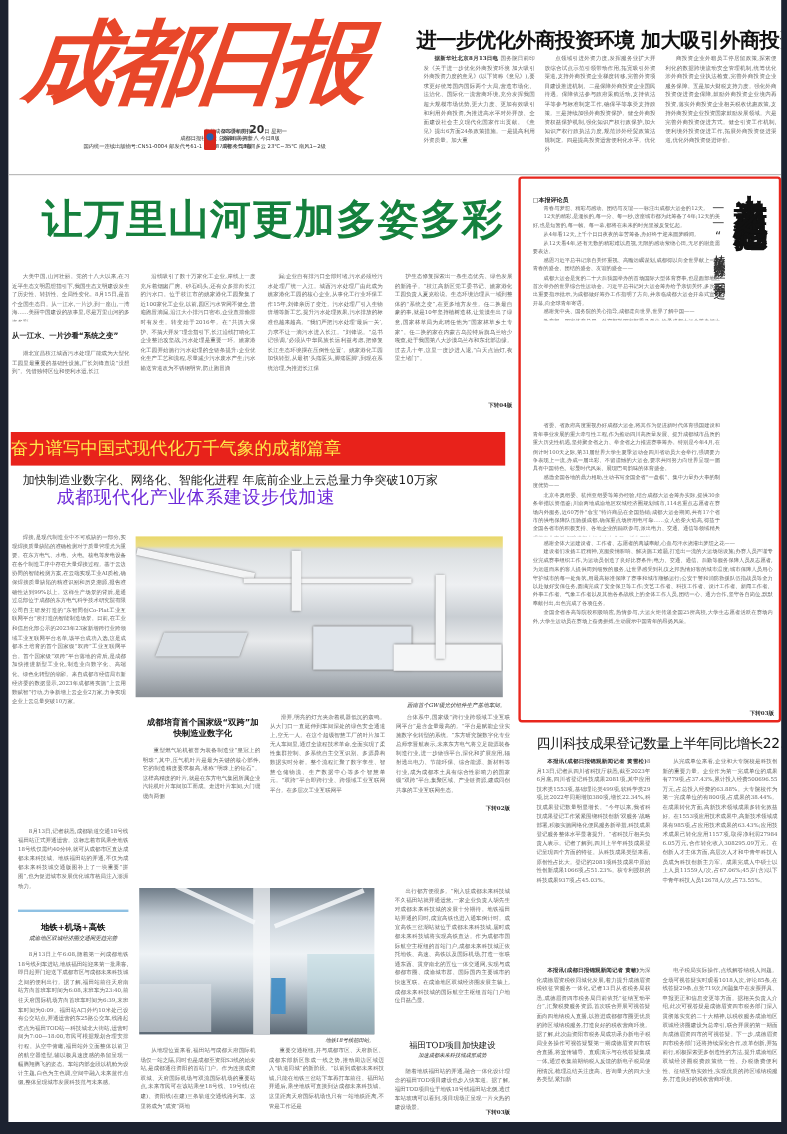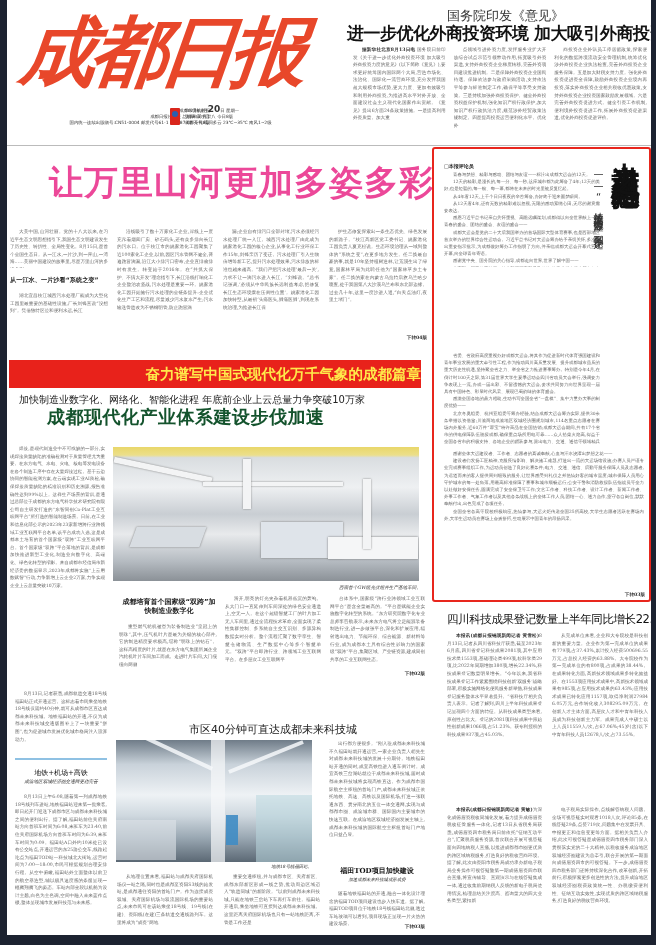--- a/index.html
+++ b/index.html
@@ -9,21 +9,21 @@
 .abs{position:absolute}
 .sans{font-family:"DejaVu Sans","Liberation Sans",sans-serif}
 .body-text{font-size:4.6px;line-height:7.6px;color:#666;text-align:justify;text-indent:9px;overflow:hidden;word-break:break-all}
 .body-text p{text-indent:9px}
 .masthead{left:14px;top:6px;width:300px;height:92px;color:#e8472a;font-family:"DejaVu Serif",serif;font-size:76px;font-weight:bold;letter-spacing:-6px;font-style:italic;line-height:92px;transform:skewX(-6deg)}
 .meta{font-size:4.4px;color:#333;line-height:6px}
 .logo-box{width:10px;height:17px;background:#d9261c;border-radius:1px}
 .logo-box::after{content:"";position:absolute;left:2px;top:3px;width:6px;height:6px;border-radius:50%;background:#2a5fb0}
 .hr{height:1px;background:#bbb}
 .redbox{border:2.5px solid #e8261d;border-radius:3px}
-.banner{background:#e8221b;color:#ffe94a;font-weight:bold;text-align:right}
+.banner{background:#e8221b;color:#ffe94a;font-weight:normal;text-align:left}
 .jump{font-size:4.6px;color:#333;font-weight:bold;text-align:right}
 .photo-factory{background:linear-gradient(180deg,#e9d76a 0,#ecdf8a 6%,#d9dde0 8%,#eef0f2 30%,#c9ced3 50%,#e8eaec 65%,#b6bcc2 85%,#8b9197 100%);overflow:hidden}
 .photo-factory .bar{position:absolute;background:#f3f4f5;box-shadow:0 0 2px #777}
 .photo-metro{background:linear-gradient(180deg,#6f7c88 0,#c9d2da 20%,#eef2f5 45%,#cfd8df 62%,#9aa8b3 80%,#5b6874 100%);overflow:hidden}
 .photo-metro .beam{position:absolute;background:#f6f8fa;opacity:.85}
 .vtext{writing-mode:vertical-rl;text-orientation:upright}
 .blue-rule{height:2px;background:#8fc1e3}
 </style>
 </head>
 <body>
@@ -36,31 +36,30 @@
     <div>成都日报社出版  总编辑 高书音</div>
     <div>国内统一连续出版物号:CN51-0004  邮发代号61-1 第23873期 今日8版</div>
   </div>
   <div class="abs logo-box" style="left:163px;top:108px"></div>
   <div class="abs meta sans" style="left:178px;top:106px;width:110px">
     <div><span>2023年8月</span><b style="font-size:9px">20</b><span>日  星期一</span></div>
     <div>癸卯年六月廿八  今日8版</div>
     <div>成都天气:晴间多云 23℃~35℃ 南风1~2级</div>
   </div>
 
-  <div class="abs sans" style="left:440px;top:7px;width:160px;font-size:13px;color:#333">国务院印发《意见》</div>
   <div class="abs sans" style="left:340px;top:22px;width:304px;font-size:17px;font-weight:bold;color:#111;white-space:nowrap;letter-spacing:-0.5px">进一步优化外商投资环境 加大吸引外商投资力度</div>
   <div class="abs" style="left:346px;top:46px;width:294px;height:92px;display:flex;gap:8px">
     <div class="body-text" style="flex:1;height:92px"><b style="color:#333">据新华社北京8月13日电</b> <span>国务院日前印发《关于进一步优化外商投资环境 加大吸引外商投资力度的意见》(以下简称《意见》),要求更好统筹国内国际两个大局,营造市场化、法治化、国际化一流营商环境,充分发挥我国超大规模市场优势,更大力度、更加有效吸引和利用外商投资,为推进高水平对外开放、全面建设社会主义现代化国家作出贡献。《意见》提出6方面24条政策措施。一是提高利用外资质量。加大重</span></div>
     <div class="body-text" style="flex:1;height:92px">点领域引进外资力度,发挥服务业扩大开放综合试点示范引领带动作用,拓宽吸引外资渠道,支持外商投资企业梯度转移,完善外资项目建设推进机制。二是保障外商投资企业国民待遇。保障依法参与政府采购活动,支持依法平等参与标准制定工作,确保平等享受支持政策。三是持续加强外商投资保护。健全外商投资权益保护机制,强化知识产权行政保护,加大知识产权行政执法力度,规范涉外经贸政策法规制定。四是提高投资运营便利化水平。优化外</div>
     <div class="body-text" style="flex:1;height:92px">商投资企业外籍员工停居留政策,探索便利化的数据跨境流动安全管理机制,统筹优化涉外商投资企业执法检查,完善外商投资企业服务保障。五是加大财税支持力度。强化外商投资促进资金保障,鼓励外商投资企业境内再投资,落实外商投资企业相关税收优惠政策,支持外商投资企业投资国家鼓励发展领域。六是完善外商投资促进方式。健全引资工作机制,便利境外投资促进工作,拓展外商投资促进渠道,优化外商投资促进评价。</div>
   </div>
 
   <div class="abs hr" style="left:0;top:145px;width:644px"></div>
 
-  <div class="abs sans" style="left:42px;top:160px;width:350px;font-size:34px;font-weight:bold;color:#ec4899;letter-spacing:1px;white-space:nowrap">让万里山河更加多姿多彩</div>
+  <div class="abs sans" style="left:28px;top:160px;width:350px;font-size:34px;font-weight:bold;color:#15803d;letter-spacing:1px;white-space:nowrap">让万里山河更加多姿多彩</div>
   <div class="abs" style="left:3px;top:228px;width:98px;height:96px">
     <div class="body-text" style="height:40px">大美中国,山河壮丽。党的十八大以来,在习近平生态文明思想指引下,我国生态文明建设发生了历史性、转折性、全局性变化。8月15日,是首个全国生态日。从一江水,一片沙,到一座山,一湾海……美丽中国建设的故事里,尽是万里山河的多姿多彩。</div>
     <div class="sans" style="font-size:6.2px;font-weight:bold;color:#222;margin:8px 0 7px;white-space:nowrap">从一江水、一片沙看“系统之变”</div>
     <div class="body-text" style="height:30px">湖北宜昌枝江城西污水处理厂能成为大型化工园里最重要的基础性设施,厂长刘锋直说“没想到”。凭借独特区位和便利水运,长江</div>
   </div>
   <div class="abs body-text" style="left:110px;top:228px;width:96px;height:115px">沿线吸引了数十万家化工企业,岸线上一度充斥着烟囱厂房、砂石码头,还有众多排向长江的污水口。位于枝江市的姚家港化工园聚集了近100家化工企业,以前,园区污水管网不健全,普遍跑冒滴漏,沿江大小排污口密布,企业直排偷排时有发生。转变始于2016年。在“共抓大保护、不搞大开发”理念指引下,长江沿线打响化工企业整治攻坚战,污水处理是重要一环。姚家港化工园开始施行污水处理的全链条提升:企业优化生产工艺和流程,尽量减少污水废水产生;污水输送管道改为不锈钢明管,防止跑冒滴</div>
   <div class="abs body-text" style="left:216px;top:228px;width:96px;height:115px">漏;企业自有排污口全部封堵,污水必须经污水处理厂统一入江。城西污水处理厂由此成为姚家港化工园的核心企业,从事化工行业环保工作15年,刘锋亲历了变迁。污水处理厂引入生物倍增等新工艺,提升污水处理效果,污水排放的标准也越来越高。“我们严把污水处理‘最后一关’,力求不让一滴污水进入长江。”刘锋说。“总书记强调,‘必须从中华民族长远利益考虑,把修复长江生态环境摆在压倒性位置’。姚家港化工园加快转型,从最初‘头痛医头,脚痛医脚’,到现在系统治理,为推进长江保</div>
   <div class="abs body-text" style="left:322px;top:228px;width:98px;height:80px">护生态修复探索出一条生态优先、绿色发展的新路子。”枝江高新区党工委书记、姚家港化工园负责人夏克松说。生态环境治理从一域到整体的“系统之变”,在更多地方发生。任二换最自豪的事,就是10年坚持植树造林,让荒漠生出了绿意,国家林草局为此聘任他为“国家林草乡土专家”。任二换的家在内蒙古乌拉特后旗乌兰哈少嘎查,处于我国第八大沙漠乌兰布和东北部边缘。过去几十年,这里一度沙进人退,“白天点油灯,夜里土堵门”。</div>
   <div class="abs jump" style="left:370px;top:335px;width:50px">下转04版</div>
 
@@ -85,21 +84,21 @@
     <p>感谢全体大运建设者、工作者、志愿者的真诚奉献,心血与汗水浇灌出梦想之花——</p>
       <p>建设者们发扬工匠精神,克服疫情影响、解决施工难题,打造出一流的大运场馆设施;办赛人员严谨专业完成赛事组织工作,为运动员创造了良好比赛条件;电力、交通、通信、后勤等服务保障人员及志愿者,为远道而来的客人提供周到细致的服务,让世界感受到礼仪之邦热情好客的城市温度;城市保障人员用心守护城市的每一处角落,用最高标准保障了赛事和城市顺畅运行;公安干警和消防救援队伍指战员等全力以赴做好安保任务,圆满完成了安全保卫等工作;文艺工作者、科技工作者、设计工作者、新闻工作者、外事工作者、气象工作者以及其他各条战线上的全体工作人员,团结一心、通力合作,坚守各自岗位,默默奉献付出,出色完成了各项任务。</p>
       <p>全国全省各高等院校积极响应,热情参与,大运火炬传递全国25所高校,大学生志愿者活跃在赛场内外,大学生运动员在赛场上奋勇拼搏,生动展示中国青年的昂扬风采。</p>
   </div>
   <div class="abs jump" style="left:590px;top:592px;width:48px">下转03版</div>
   <div class="abs sans vtext" style="left:600px;top:160px;height:290px;font-size:28px;font-weight:bold;color:#111;letter-spacing:-2px;line-height:36px">把感恩之心化为前进之力</div>
   <div class="abs sans vtext" style="left:585px;top:168px;height:260px;font-size:10px;color:#333;line-height:13px;letter-spacing:1px">——“持续放大大运会综合效应”系列评论之一</div>
 
   <div class="abs banner sans" style="left:2px;top:360px;width:412px;height:28px;line-height:28px;font-size:14.5px">奋力谱写中国式现代化万千气象的成都篇章</div>
   <div class="abs sans" style="left:12px;top:393px;width:410px;font-size:10px;color:#222;white-space:nowrap">加快制造业数字化、网络化、智能化进程 年底前企业上云总量力争突破10万家</div>
-  <div class="abs sans" style="left:40px;top:405px;width:370px;font-size:18px;font-weight:bold;color:#14532d;white-space:nowrap;letter-spacing:0.5px">成都现代化产业体系建设步伐加速</div>
+  <div class="abs sans" style="left:40px;top:405px;width:370px;font-size:15px;font-weight:normal;color:#6d28d9;white-space:nowrap;letter-spacing:0.5px">成都现代化产业体系建设步伐加速</div>
 
   <div class="abs body-text" style="left:3px;top:445px;width:95px;height:235px;font-size:4.5px;line-height:7.6px">焊接,是现代制造业中不可或缺的一部分,实现焊接质量缺陷的准确检测对于质量管理尤为重要。在东方电气、水电、火电、核电等发电设备在各个制造工序中存在大量焊接过程。基于云边协同的智能检测方案,在云端实现工业AI质检,确保焊接质量缺陷的精准识别和历史溯源,报告准确性达到99%以上。这样生产场景的背后,是通过总部位于成都的东方电气科学技术研究院有限公司自主研发打造的“东智同创Co-Plat工业互联网平台”所打造的智能制造场景。日前,在工业和信息化部公示的2023年23家新增跨行业跨领域工业互联网平台名单,该平台成功入选,这是成都本土培育的首个国家级“双跨”工业互联网平台。首个国家级“双跨”平台落地的背后,是成都加快推进新型工业化,制造业向数字化、高端化、绿色化转型的缩影。来自成都市经信局市新经济委的数据显示,2023年成都将实施“上云用数赋智”行动,力争新增上云企业2万家,力争实现企业上云总量突破10万家。</div>
 
   <div class="abs photo-factory" style="left:106px;top:447px;width:306px;height:134px">
     <div class="bar" style="left:0;top:20px;width:100px;height:6px;transform:rotate(12deg)"></div>
     <div class="bar" style="left:90px;top:35px;width:140px;height:4px"></div>
     <div class="bar" style="left:130px;top:12px;width:8px;height:50px"></div>
     <div class="bar" style="left:148px;top:75px;width:82px;height:36px;background:#dfe4ea"></div>
     <div class="bar" style="left:215px;top:90px;width:90px;height:22px;background:#f5f6f7"></div>
     <div class="bar" style="left:20px;top:80px;width:70px;height:20px;background:#d8dde2;transform:skewX(-20deg)"></div>
@@ -115,36 +114,35 @@
 
   <div class="abs sans" style="left:440px;top:612px;width:205px;font-size:11.5px;color:#111;white-space:nowrap;letter-spacing:-0.4px">四川科技成果登记数量上半年同比增长22.34%</div>
   <div class="abs body-text" style="left:440px;top:632px;width:95px;height:128px"><b style="color:#333">本报讯(成都日报锦观新闻记者 黄雪松)</b><span>8月13日,记者从四川省科技厅获悉,截至2023年6月底,四川省登记科技成果2081项,其中应用技术类1553项,基础理论类499项,软科学类29项,比2022年同期增加380项,增长22.34%,科技成果登记数量明显增长。“今年以来,我省科技成果登记工作紧紧围绕科技创新‘双服务’战略部署,积极实施网络化便民服务新举措,科技成果登记服务整体水平显著提升。”省科技厅相关负责人表示。记者了解到,四川上半年科技成果登记呈现四个方面的特征。从科技成果类型来看,原创性占比大。登记的2081项科技成果中原始性创新成果1066项,占51.23%。获专利授权的科技成果937项,占45.03%。</span></div>
   <div class="abs body-text" style="left:545px;top:632px;width:96px;height:128px">从完成单位来看,企业和大专院校是科技创新的重要力量。企业作为第一完成单位的成果有779项,占37.43%,累计投入经费500696.55万元,占总投入经费的63.88%。大专院校作为第一完成单位的有800项,占成果的38.44%。在成果转化方面,高新技术领域成果多转化效益好。在1553项应用技术成果中,高新技术领域成果有985项,占应用技术成果的63.43%;应用技术成果已转化应用1157项,取得净利润279846.05万元,合作转化收入308295.09万元。在创新人才主体方面,高层次人才和中青年科技人员成为科技创新主力军。成果完成人中硕士以上人员11559人/次,占67.06%;45岁(含)以下中青年科技人员12678人/次,占73.55%。</div>
 
   <div class="abs body-text" style="left:440px;top:806px;width:95px;height:122px"><b style="color:#333">本报讯(成都日报锦观新闻记者 黄敏)</b><span>为深化成德眉资税收同城化发展,着力提升成德眉资税收征管服务一体化,记者13日从省税务局获悉,成德眉资四市税务局日前依托“征纳互动平台”,汇聚税费服务资源,首次联合开展可视答疑面向四地纳税人直播,以推进成都都市圈更优质的跨区域纳税服务,打造良好的税收营商环境。据了解,此次由资阳市税务局成功承办新电子税局业务操作可视答疑暨第一期成德眉资四市联合直播,将宣传辅导、直观演示与在线答疑集成一体,通过收集前期纳税人反馈的新电子税局使用情况,梳理总结关注度高、咨询量大的四大业务类型,紧扣新</span></div>
   <div class="abs body-text" style="left:545px;top:806px;width:96px;height:122px">电子税局实际操作,点线解答纳税人问题。全场可视答疑实时观看1018人次,评论85条,在线答疑29条,点赞719次,问题集中在发票开具、申报更正和信息变更等方面。据相关负责人介绍,此次可视答疑是成德眉资四市税务部门深入贯彻落实党的二十大精神,以税收服务成渝地区双城经济圈建设为总牵引,联合开展的第一期面向成德眉资四市的可视答疑。下一步,成德眉资四市税务部门还将持续深化合作,改革创新,开拓前行,积极探索更多创造性的方法,提升成渝地区双城经济圈税费政策统一性、办税缴费便利性、征纳互动实效性,实现优质的跨区域纳税服务,打造良好的税收营商环境。</div>
 
   <div class="abs body-text" style="left:8px;top:690px;width:92px;height:56px">8月13日,记者获悉,成都轨道交通18号线福田站正式开通运营。这标志着市民乘坐地铁18号线仅需约40分钟,就可从成都市区直达成都未来科技城。地铁福田站的开通,不仅为成都未来科技城交通版图补上了一块重要“拼图”,也为促进城市发展优化城市格局注入澎湃动力。</div>
   <div class="abs blue-rule" style="left:8px;top:758px;width:92px"></div>
-  <div class="abs" style="left:8px;top:768px;width:92px;text-align:center;font-size:7px;font-weight:normal;color:#111">地铁+机场+高铁</div>
+  <div class="abs" style="left:8px;top:768px;width:92px;text-align:center;font-size:7px;font-weight:bold;color:#111">地铁+机场+高铁</div>
   <div class="abs" style="left:8px;top:779px;width:92px;text-align:center;font-size:4.6px;font-style:italic;color:#333">成渝地区双城经济圈交通网更趋完善</div>
   <div class="abs body-text" style="left:8px;top:793px;width:92px;height:137px">8月13日上午6:08,随着第一列成都地铁18号线列车进站,地铁福田站迎来第一批乘客,即日起开门迎送下成都市区与成都未来科技城之间的便利出行。据了解,福田站前往天府南站方向首班车时间为6:08,末班车为23:40,前往天府国际机场方向首班车时间为6:39,末班车时间为0:09。福田站A口外约10米处已设有公交站点,开通运营的东25路公交车,线路起讫点为福田TOD站—科技城北大街站,运营时间为7:00—18:00,市民可根据规划合理安排行程。从空中俯瞰,福田站外立面整体以前卫的航空器造型,辅以极具速度感的条留呈现一幅腾翔腾飞的姿态。车站内部金段以机舱为设计主题,白色为主色调,空间中融入未来蓝作点缀,整体呈现城市发展科技范与未来感。</div>
 
-  <div class="abs sans" style="left:182px;top:722px;width:200px;font-size:11px;color:#222;white-space:nowrap">市区40分钟可直达成都未来科技城</div>
 
   <div class="abs photo-metro" style="left:109px;top:740px;width:196px;height:122px">
     <div class="beam" style="left:95px;top:0;width:14px;height:122px;opacity:.7"></div>
     <div class="beam" style="left:20px;top:10px;width:80px;height:4px;transform:rotate(25deg)"></div>
     <div class="beam" style="left:110px;top:15px;width:80px;height:4px;transform:rotate(-22deg)"></div>
     <div class="beam" style="left:0;top:80px;width:60px;height:40px;background:#dfe5ea;opacity:.6"></div>
     <div class="beam" style="left:140px;top:55px;width:56px;height:67px;background:#b9d7df;opacity:.55"></div>
     <div class="beam" style="left:110px;top:75px;width:12px;height:30px;background:#3f8cc4;opacity:.9"></div>
   </div>
   <div class="abs" style="left:230px;top:864px;width:75px;font-size:4.4px;color:#333;text-align:right;font-style:italic">地铁18号线福田站。</div>
 
   <div class="abs body-text" style="left:110px;top:873px;width:96px;height:58px">从地理位置来看,福田站与成都天府国际机场仅一站之隔,同时也是成都至资阳S3线的始发站,是成都通往资阳的首站门户。作为连接成资双城、天府国际机场与双流国际机场的重要站点,未来市民可在该站乘坐18号线、19号线(在建)、资阳线(在建)三条轨道交通线路列车。这里将成为“成资”两地</div>
   <div class="abs body-text" style="left:217px;top:873px;width:96px;height:58px">重要交通枢纽,并与成都市区、天府新区、成都东部新区形成一线之势,推动周边区域迈入“轨道同城”的新阶段。“以前到成都未来科技城,只能在地铁三岔站下车再打车前往。福田站开通后,乘坐地铁可直接到达成都未来科技城。这里距离天府国际机场也只有一站地铁距离,不管是工作还是</div>
   <div class="abs body-text" style="left:322px;top:740px;width:96px;height:110px">出行都方便很多。”刚入驻成都未来科技城不久福田站就开通运营,一家企业负责人胡先生对成都未来科技城的发展十分期待。地铁福田站开通的同时,成宜高铁也进入通车倒计时。成宜高铁三岔湖站就位于成都未来科技城,届时成都未来科技城将实现高铁直达。作为成都市国际航空主枢纽的首站门户,成都未来科技城正依托地铁、高速、高铁以及国际机场,打造一张联通东西、贯穿南北的五位一体交通网,实现与成都都市圈、成渝城市群、国际国内主要城市的快速互联。在成渝地区双城经济圈发展主轴上,成都未来科技城的国际航空主枢纽首站门户地位日益凸显。</div>
-  <div class="abs" style="left:322px;top:866px;width:96px;text-align:center;font-size:7px;font-weight:bold;color:#111">福田TOD项目加快建设</div>
+  <div class="abs" style="left:322px;top:866px;width:96px;text-align:center;font-size:7px;font-weight:normal;color:#111">福田TOD项目加快建设</div>
   <div class="abs" style="left:322px;top:877px;width:96px;text-align:center;font-size:4.4px;font-style:italic;color:#333">加速成都未来科技城成形成势</div>
   <div class="abs body-text" style="left:322px;top:890px;width:96px;height:38px">随着地铁福田站的开通,融合一体化设计理念的福田TOD项目建设也步入快车道。据了解,福田TOD项目位于地铁18号线福田站北侧,透过车站玻璃可以看到,项目现场正呈现一片火热的建设场景。</div>
   <div class="abs jump" style="left:376px;top:924px;width:42px">下转03版</div>
 </div>
 
 </body></html>

